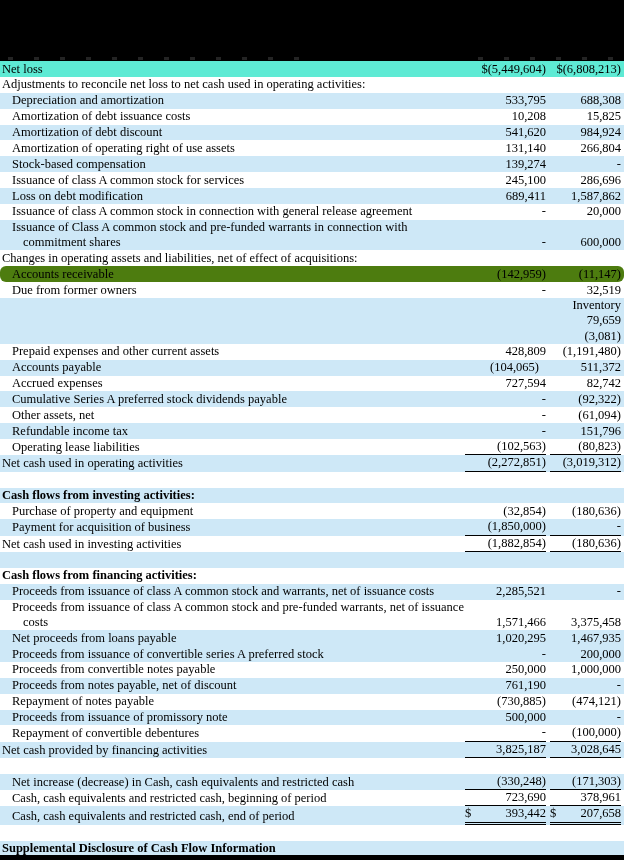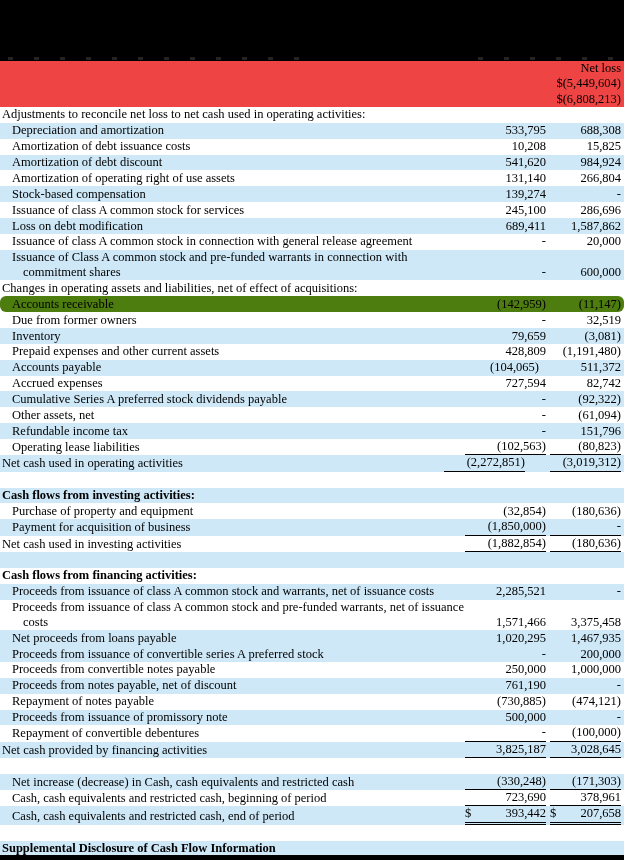--- a/index.html
+++ b/index.html
@@ -32,21 +32,21 @@
   .bottom-bar { position:absolute; left:0; bottom:0; width:624px; height:5px; background:#000; }
 </style>
 </head>
 <body>
 
 <div class="page">
   <div class="redaction-top" style="background: rgb(0, 0, 0);"></div>
   <div class="remnant remnant-left"></div>
   <div class="remnant remnant-right"></div>
   <div class="table" id="table">
-  <div class="row shade" style="background: #ef4444; flex-direction: column;">
+  <div class="row shade" style="background: #5eead4;">
     <div class="label">Net loss</div>
     <div class="cell v1">
           <span class="num">$(5,449,604)</span>
         </div>
     <div class="cell v2">
           <span class="num">$(6,808,213)</span>
         </div>
   </div>
 
   <div class="row">
@@ -172,21 +172,21 @@
   <div class="row">
     <div class="label ind1">Due from former owners</div>
     <div class="cell v1">
           <span class="num">-</span>
         </div>
     <div class="cell v2">
           <span class="num">32,519</span>
         </div>
   </div>
 
-  <div class="row shade" style="background: rgb(206, 232, 247);">
+  <div class="row shade" style="background: rgb(206, 232, 247); flex-direction: column;">
     <div class="label ind1">Inventory</div>
     <div class="cell v1">
           <span class="num">79,659</span>
         </div>
     <div class="cell v2">
           <span class="num">(3,081)</span>
         </div>
   </div>
 
   <div class="row">
@@ -252,21 +252,21 @@
   <div class="row">
     <div class="label ind1">Operating lease liabilities</div>
     <div class="cell v1 ul-s">
           <span class="num">(102,563)</span>
         </div>
     <div class="cell v2 ul-s">
           <span class="num">(80,823)</span>
         </div>
   </div>
 
-  <div class="row shade" style="background: rgb(206, 232, 247); gap: 21px;">
+  <div class="row shade" style="background: rgb(206, 232, 247);">
     <div class="label">Net cash used in operating activities</div>
     <div class="cell v1 ul-s">
           <span class="num">(2,272,851)</span>
         </div>
     <div class="cell v2 ul-s">
           <span class="num">(3,019,312)</span>
         </div>
   </div>
 
   <div class="row">

